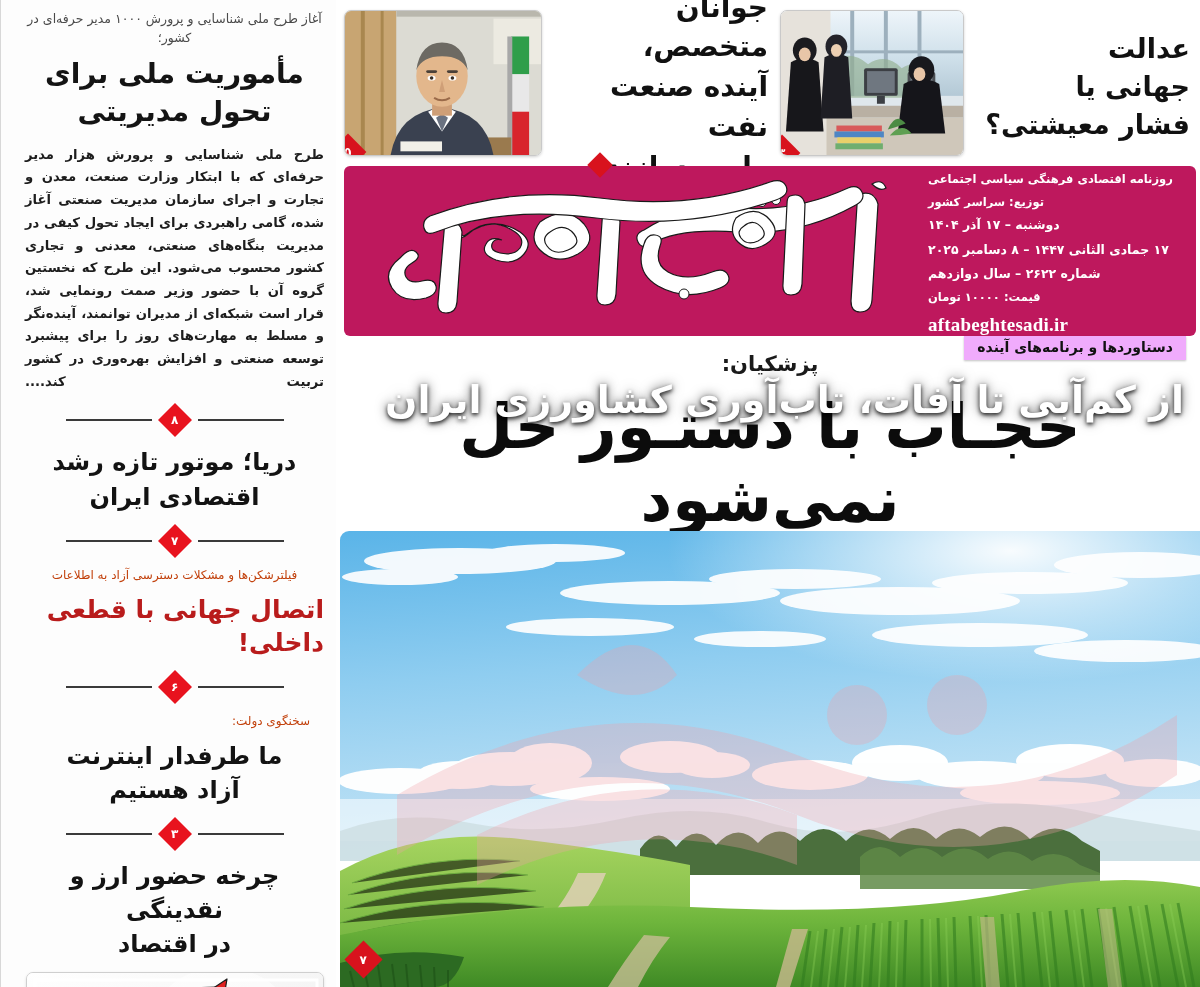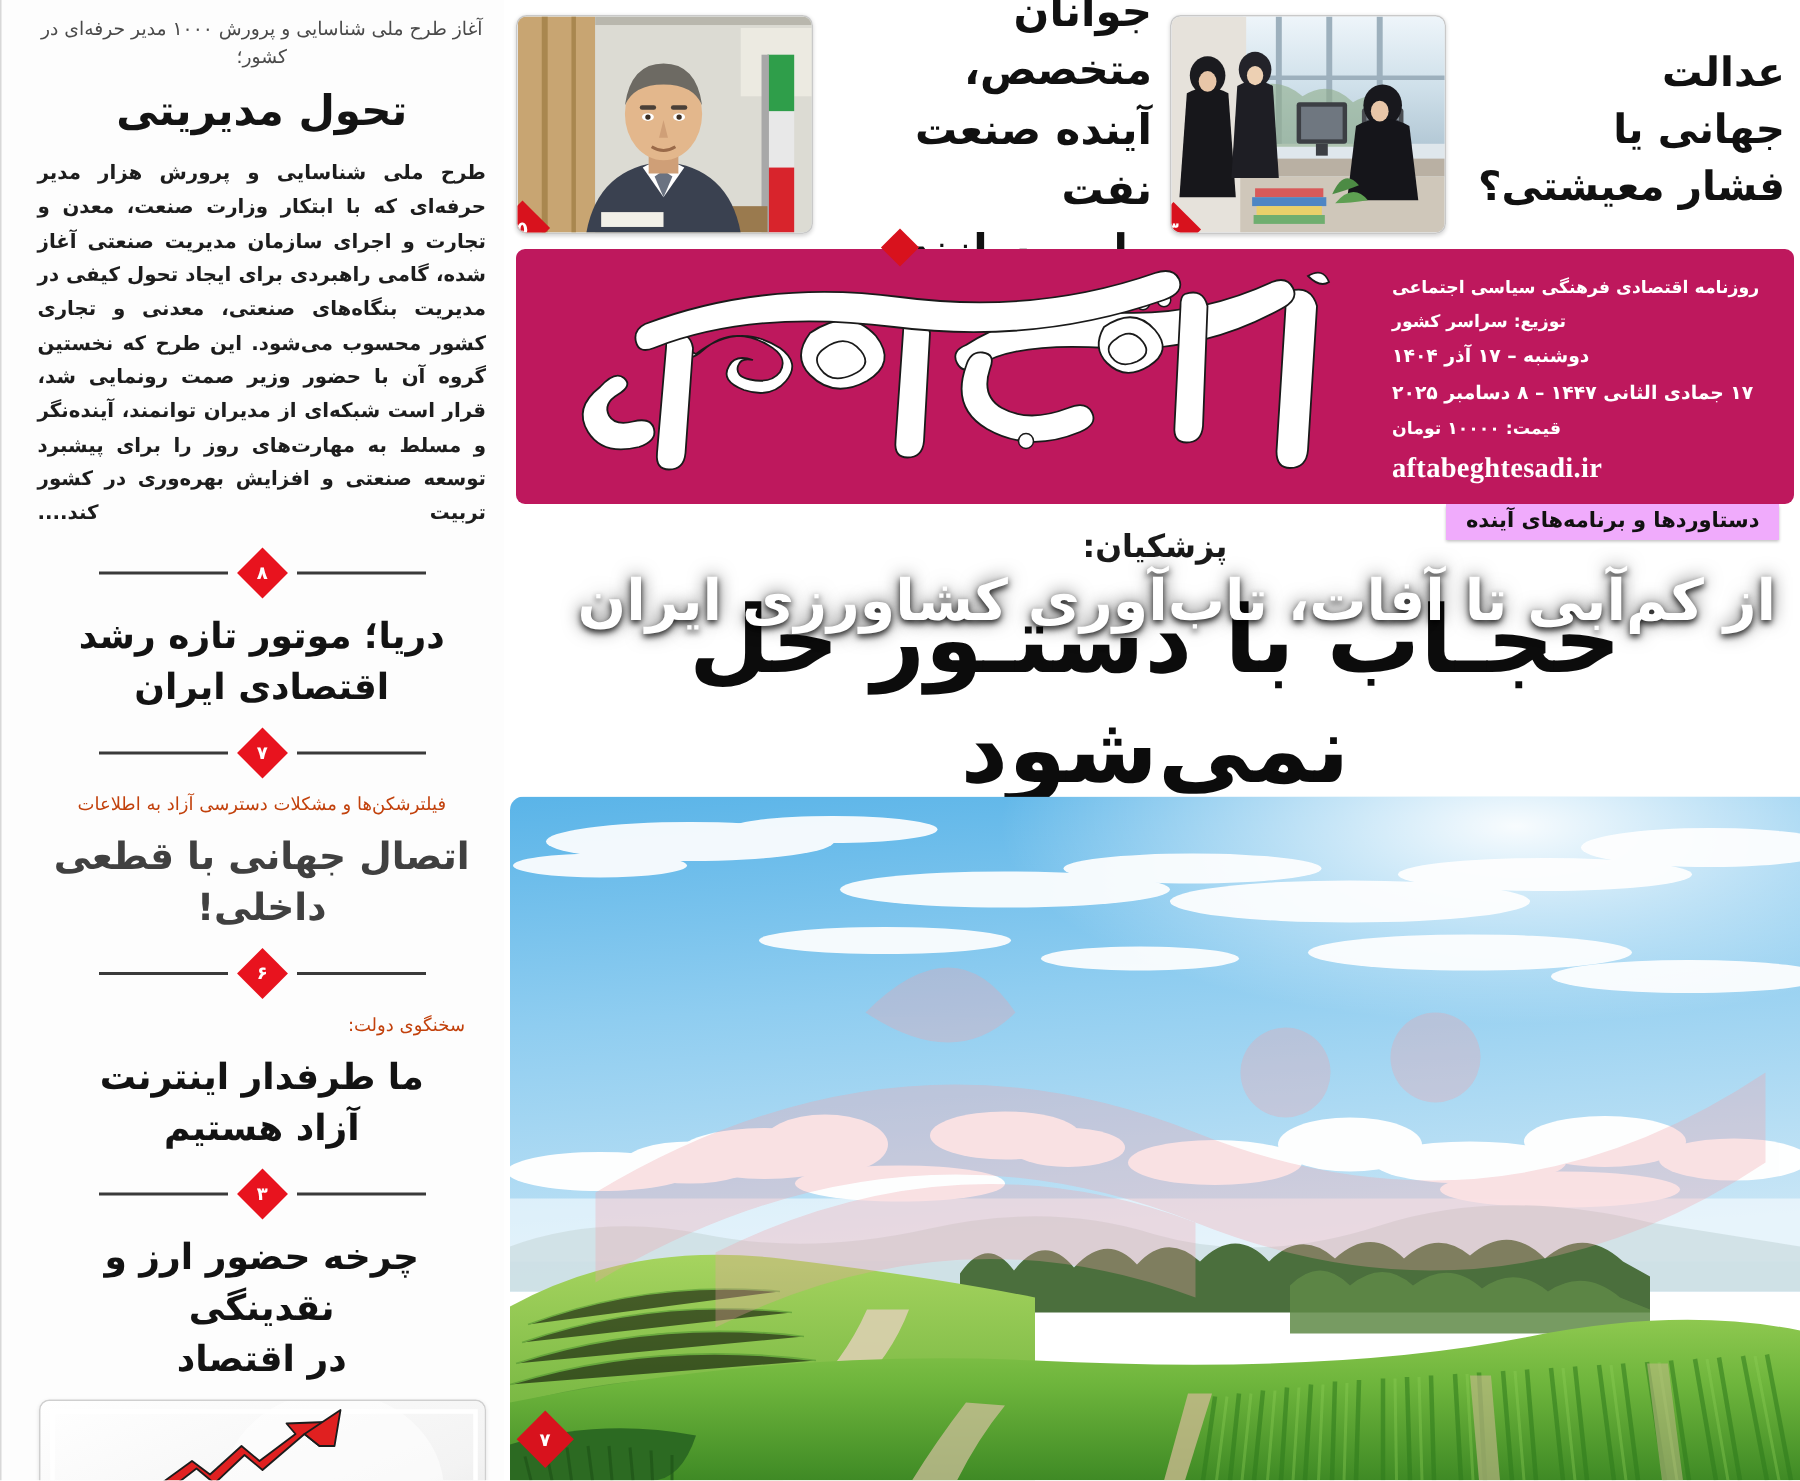--- a/index.html
+++ b/index.html
@@ -115,22 +115,22 @@
     text-align: center;
     line-height: 1.5;
     margin-bottom: 9px;
     font-weight: 500;
   }
   .side-sub.right { text-align: right; padding-right: 14px; }
 
   .side-head-wide {
     font-size: 25px;
     font-weight: bold;
-    color: #404040;
-    text-align: center;
+    color: #b91c1c;
+    text-align: right;
     line-height: 1.35;
     letter-spacing: -1px;
   }
 
   
   .chart-box {
     margin: 10px auto 0 auto;
     width: 298px;
     height: 180px;
     border: 1px solid #cfcfcf;
@@ -374,20 +374,21 @@
 </head>
 <body>
 
 <div class="page">
 
   <div class="sidebar">
 
     <div class="side-kicker">آغاز طرح ملی شناسایی و پرورش ۱۰۰۰ مدیر حرفه‌ای در کشور؛</div>
 
     <div class="side-head">
+      <div>مأموریت ملی برای</div>
       <div>تحول مدیریتی</div>
     </div>
 
     <div class="side-body">طرح ملی شناسایی و پرورش هزار مدیر حرفه‌ای که با ابتکار وزارت صنعت، معدن و تجارت و اجرای سازمان مدیریت صنعتی آغاز شده، گامی راهبردی برای ایجاد تحول کیفی در مدیریت بنگاه‌های صنعتی، معدنی و تجاری کشور محسوب می‌شود. این طرح که نخستین گروه آن با حضور وزیر صمت رونمایی شد، قرار است شبکه‌ای از مدیران توانمند، آینده‌نگر و مسلط به مهارت‌های روز را برای پیشبرد توسعه صنعتی و افزایش بهره‌وری در کشور تربیت کند....</div>
 
     <div class="sep">
       <div class="line"></div>
       <div class="diamond">
         <span>۸</span>
       </div>
@@ -617,20 +618,21 @@
 
   <div class="mast-diamond"></div>
 
   <div class="masthead">
 
     <div class="masthead-info">
       <div class="mi-line small">روزنامه اقتصادی فرهنگی سیاسی اجتماعی</div>
       <div class="mi-line small">توزیع: سراسر کشور</div>
       <div class="mi-line">دوشنبه – ۱۷ آذر ۱۴۰۴</div>
       <div class="mi-line">۱۷ جمادی الثانی ۱۴۴۷ – ۸ دسامبر ۲۰۲۵</div>
+      <div class="mi-line">شماره ۲۶۲۲ – سال دوازدهم</div>
       <div class="mi-line small">قیمت: ۱۰۰۰۰ تومان</div>
       <div class="mi-site">aftabeghtesadi.ir</div>
     </div>
 
     <div class="logo-wrap">
       <svg width="560" height="170" viewBox="0 0 560 170">
         <g fill="#ffffff" stroke="#1a1a1a" stroke-width="1.2">
 
           <path d="M528 18 q10 -6 14 4 q-6 4 -14 -4z"></path>
           <path d="M516 28 q14 -4 18 10 l-6 96 q-1 12 -12 12 q-9 0 -9 -11 l6 -96 q0 -9 3 -11z"></path>

